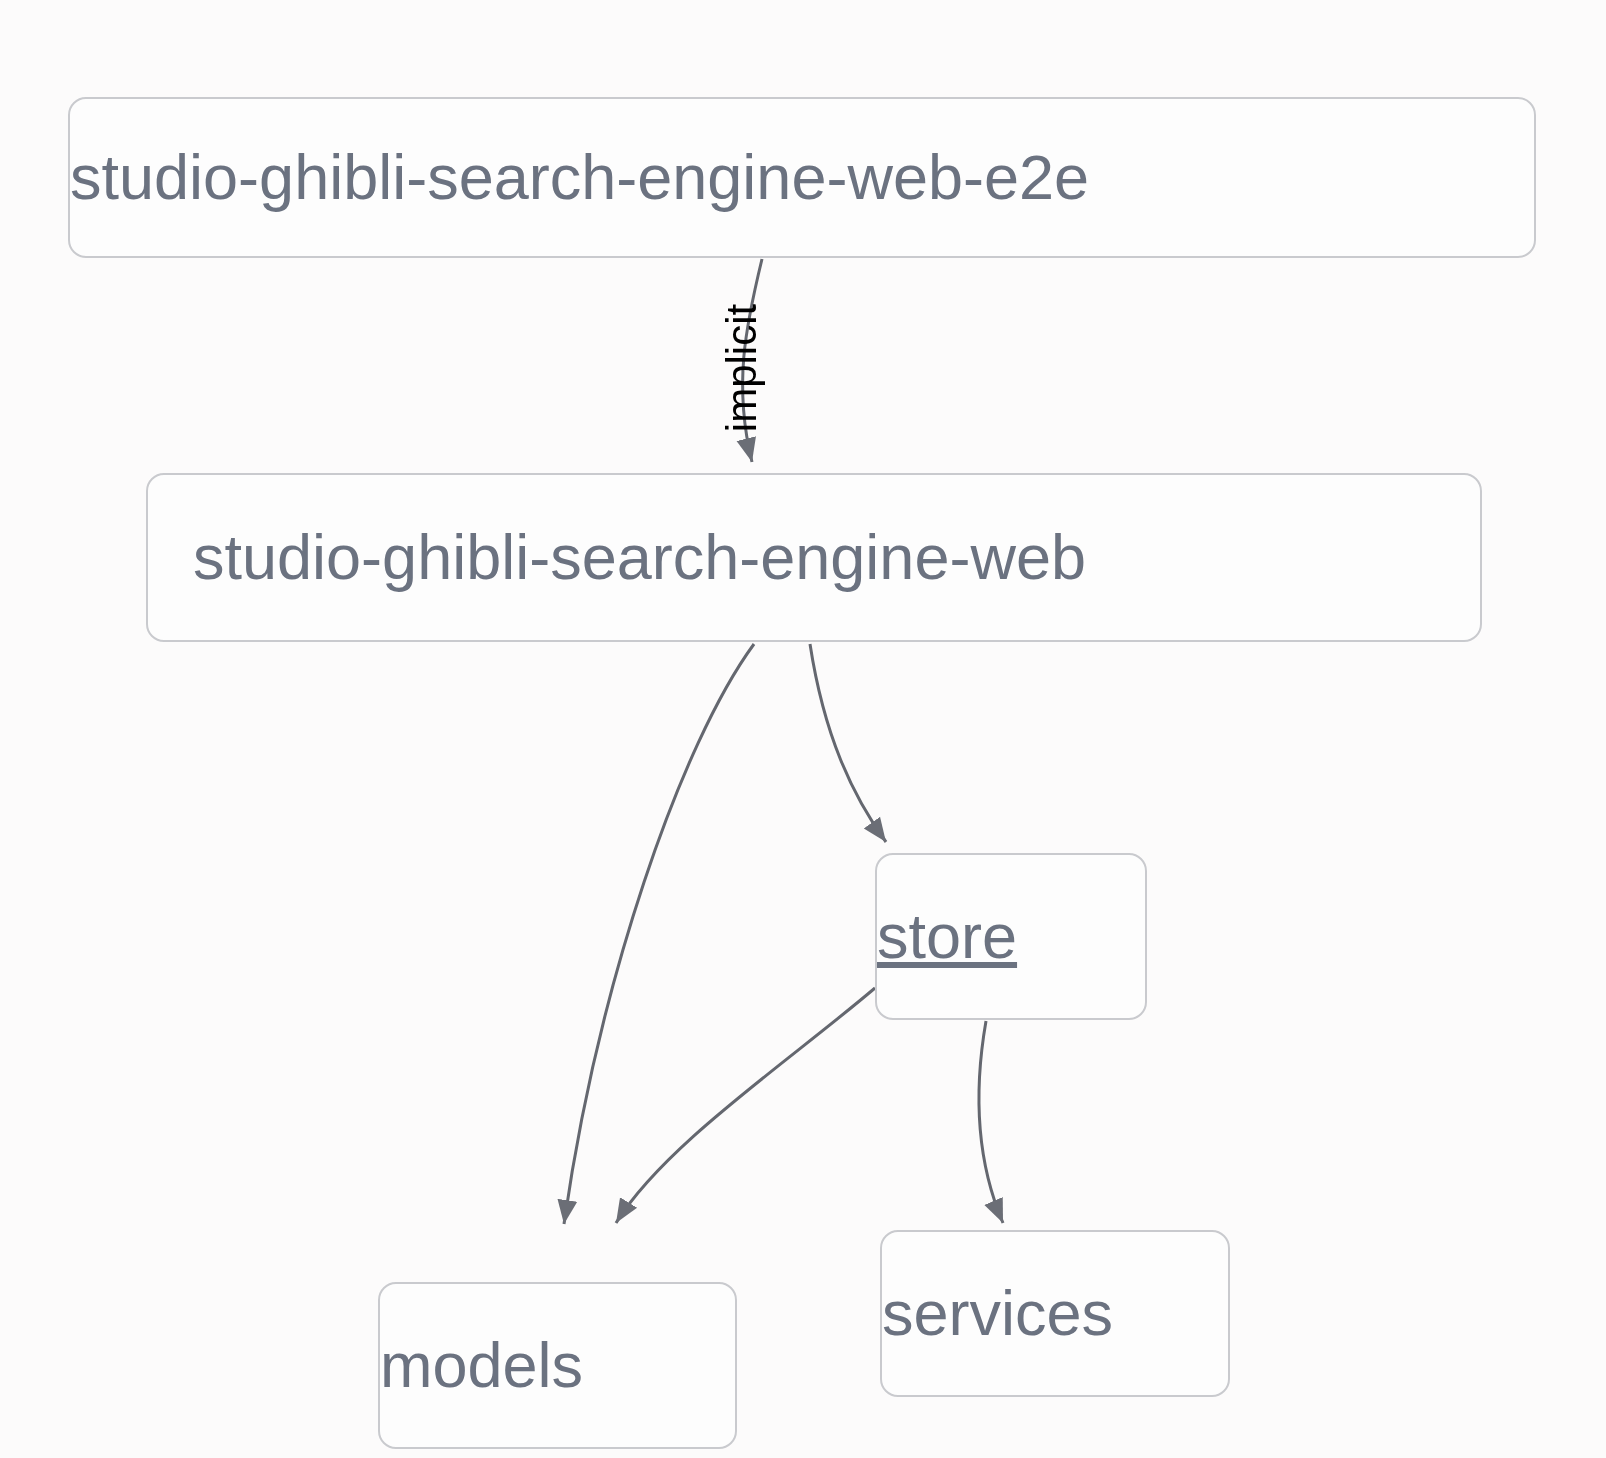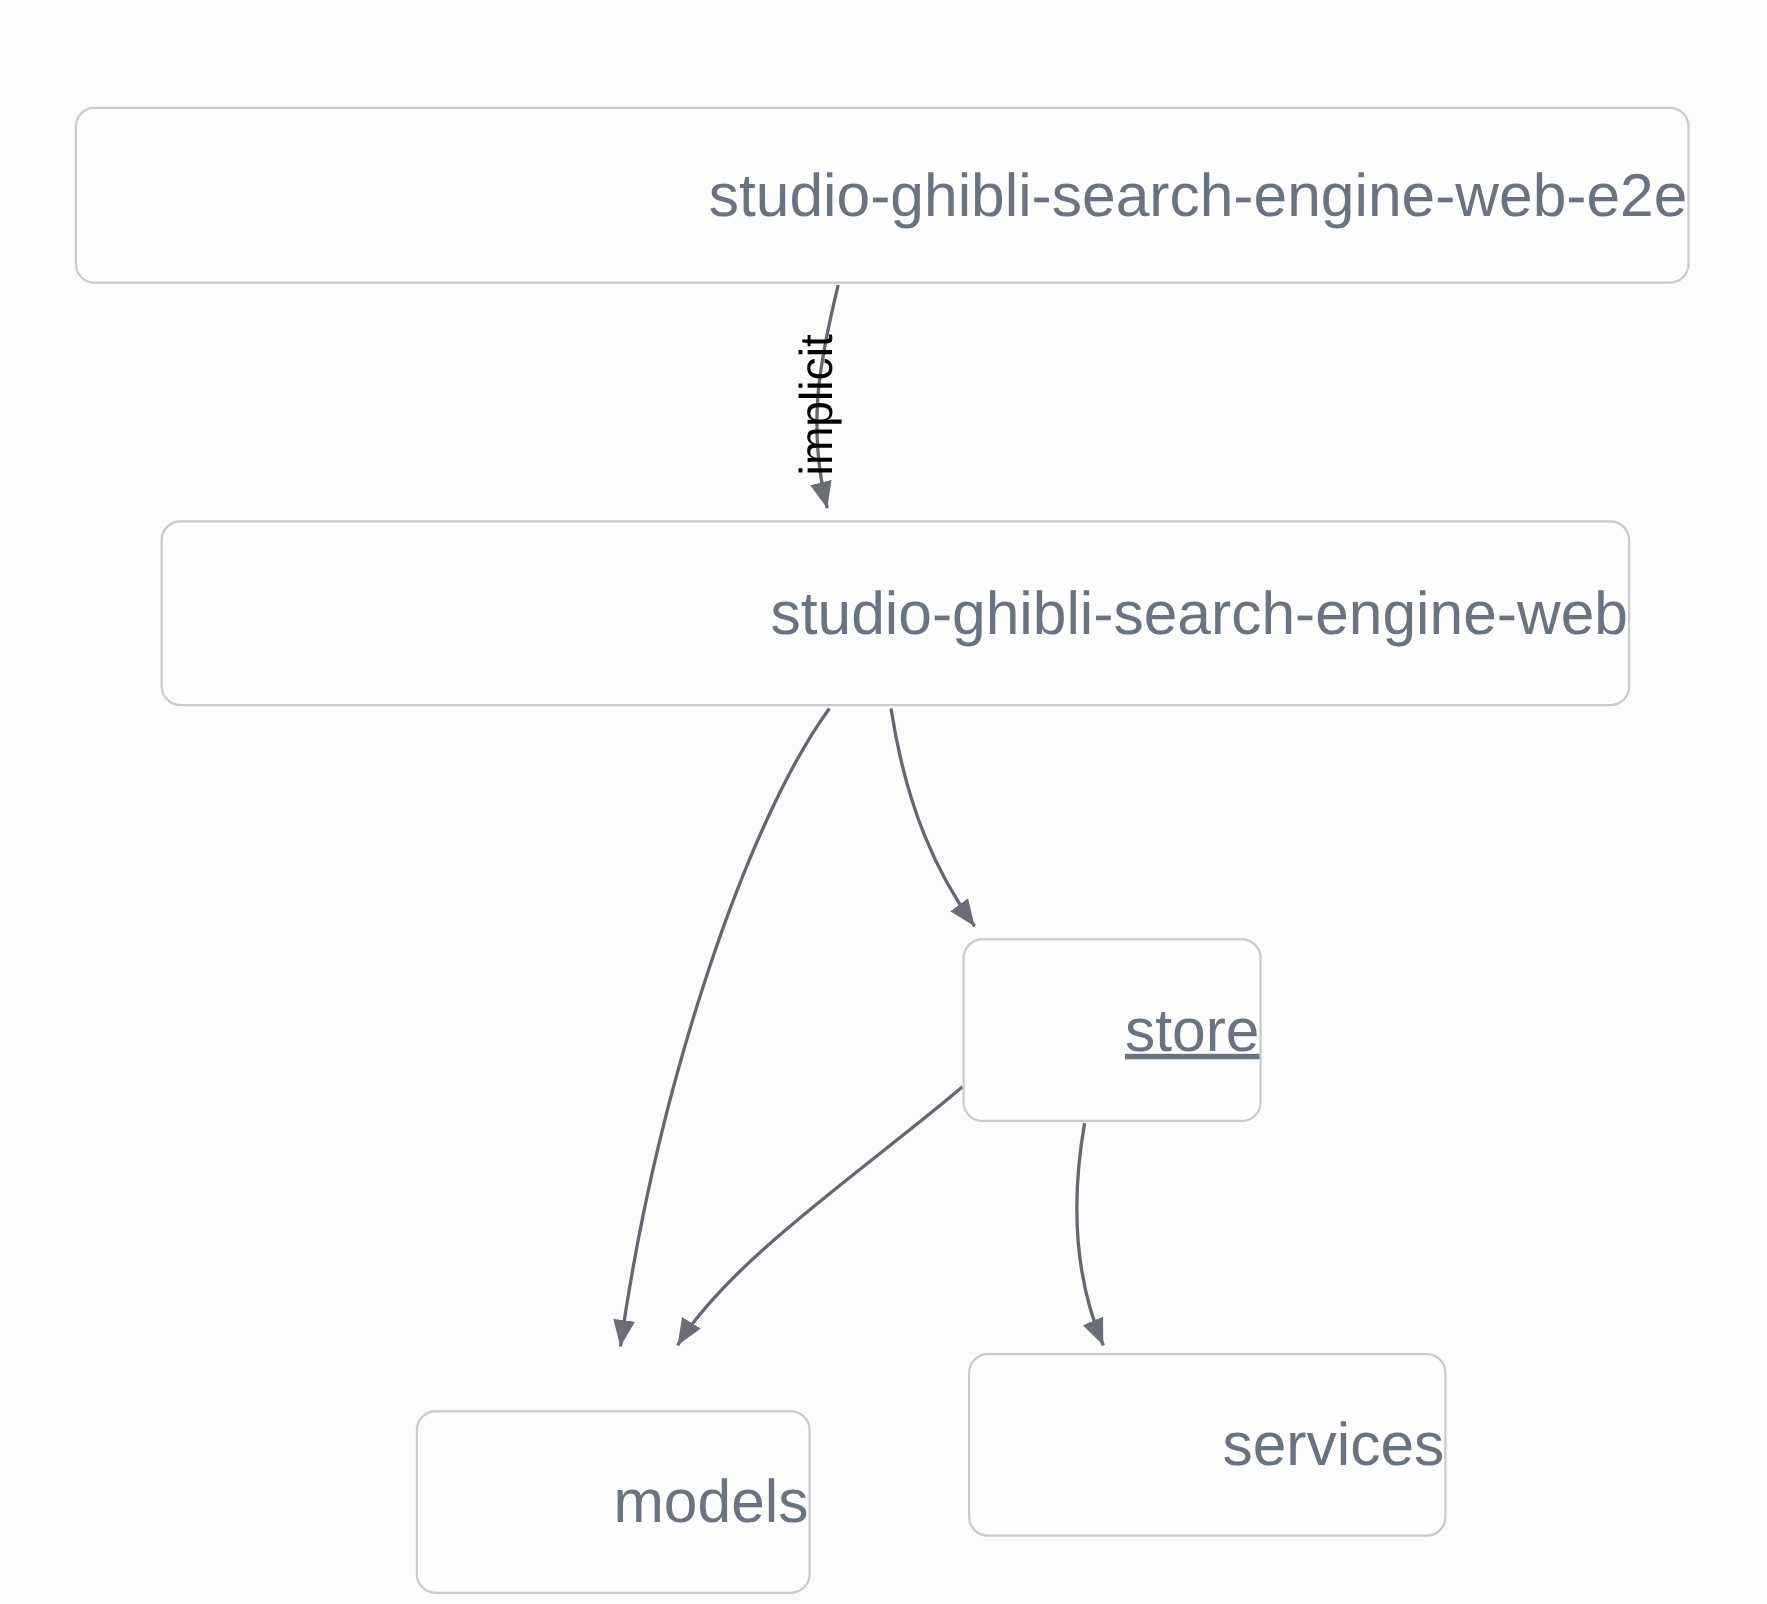--- a/index.html
+++ b/index.html
@@ -30,33 +30,33 @@
   }
   .node {
     position: absolute;
     z-index: 2;
     box-sizing: border-box;
     background: #fdfdfd;
     border: 2px solid #c9cace;
     border-radius: 18px;
     display: flex;
     align-items: center;
-    justify-content: flex-end;
+    justify-content: flex-start;
     color: #6b7280;
-    font-size: 55px;
+    font-size: 63px;
     line-height: 1;
     white-space: nowrap;
     letter-spacing: 0px;
     cursor: pointer;
   }
   .node-e2e      { left: 68px;  top: 97px;   width: 1468px; height: 161px; }
   .node-web      { left: 146px; top: 473px;  width: 1336px; height: 169px; padding-left: 45px; }
   .node-store    { left: 875px; top: 853px;  width: 272px;  height: 167px; text-decoration: underline; }
   .node-models   { left: 378px; top: 1282px; width: 359px;  height: 167px; }
-  .node-services { left: 880px; top: 1230px; width: 435px;  height: 167px; }
+  .node-services { left: 880px; top: 1230px; width: 350px;  height: 167px; }
   .edge-label {
     position: absolute;
     z-index: 3;
     left: 742px;
     top: 368px;
     transform: translate(-50%, -50%) rotate(-90deg);
     transform-origin: center center;
     color: #000000;
     font-size: 42px;
     line-height: 1;

